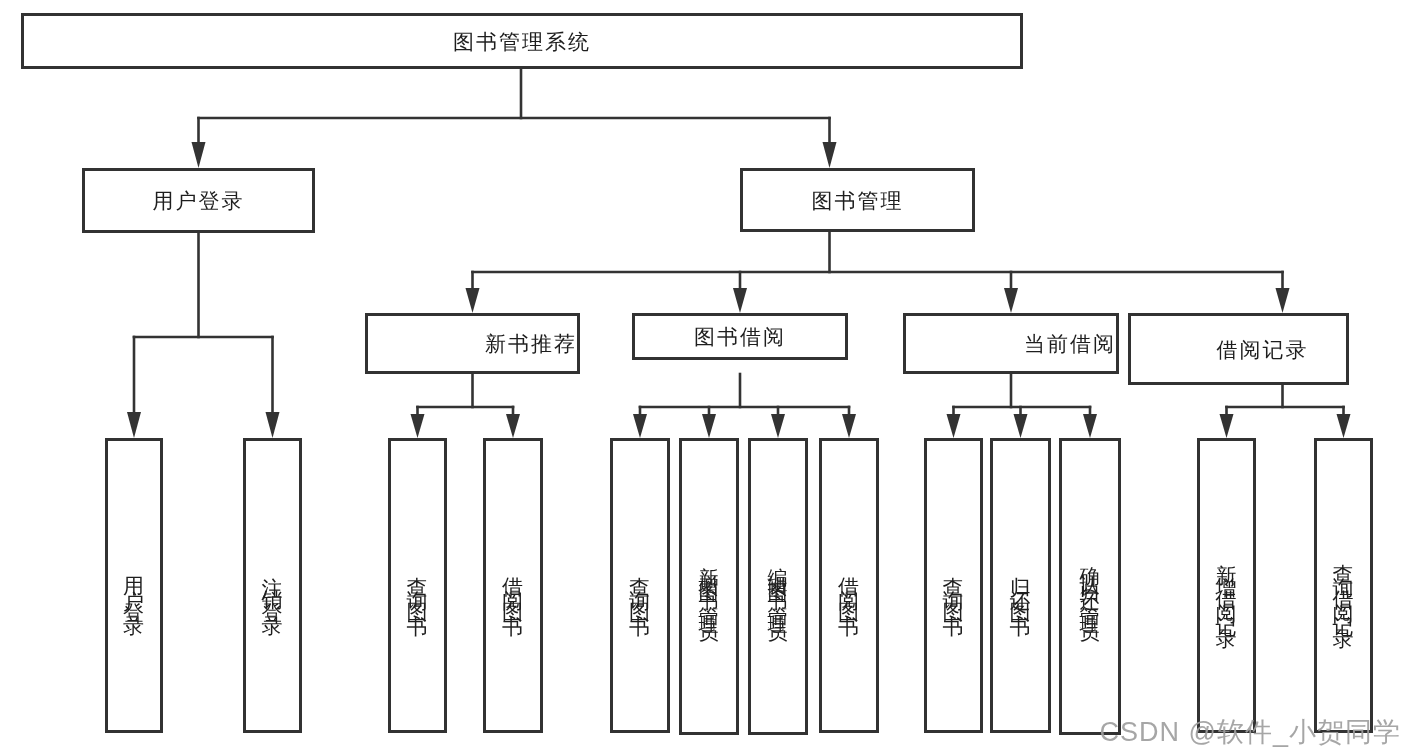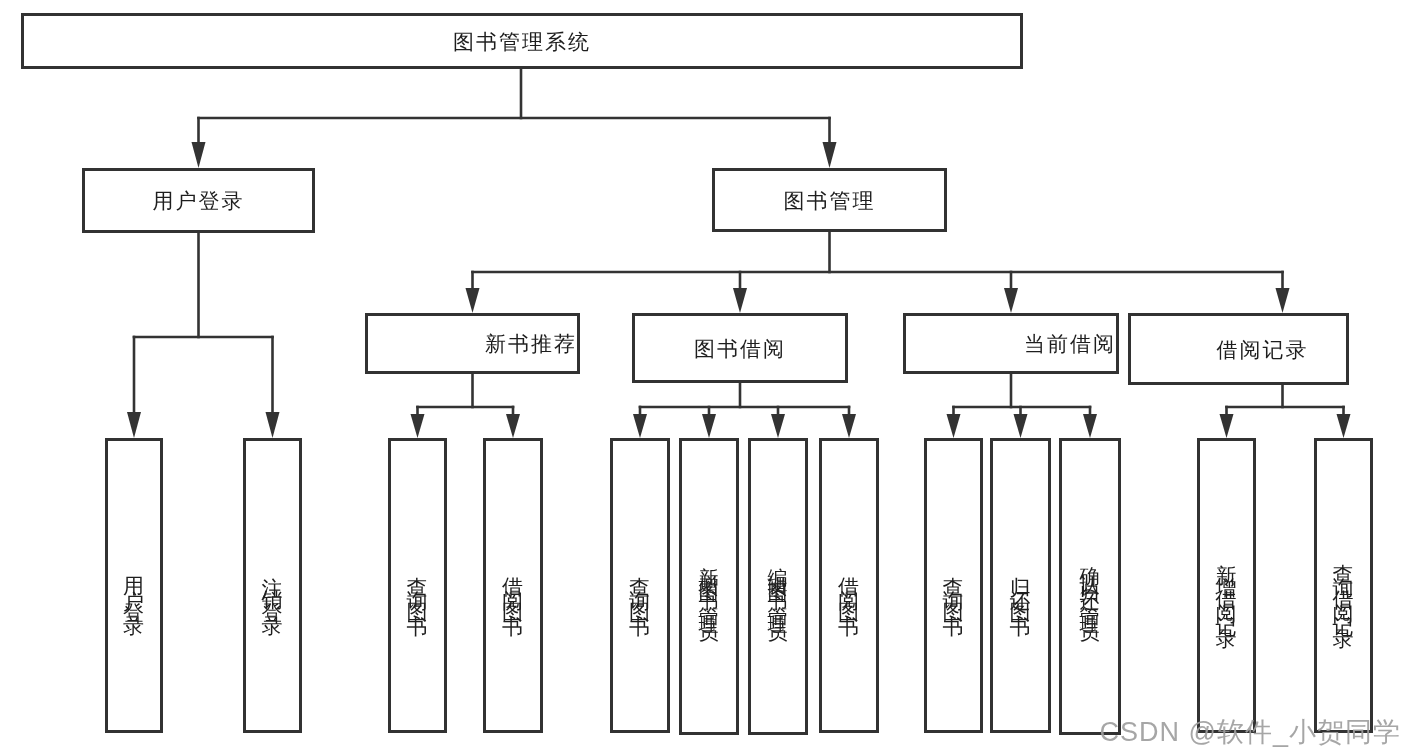--- a/index.html
+++ b/index.html
@@ -154,28 +154,28 @@
     </g>
   </svg>
 
   <div class="box" style="left:21px; top:13px; width:1002px; height:56px;">
     <span class="h-label">图书管理系统</span>
   </div>
 
   <div class="box" style="left:82px; top:168px; width:233px; height:65px;">
     <span class="h-label">用户登录</span>
   </div>
-  <div class="box" style="left:712px; top:168px; width:235px; height:64px;">
+  <div class="box" style="left:740px; top:168px; width:235px; height:64px;">
     <span class="h-label">图书管理</span>
   </div>
 
   <div class="box" style="left:365px; top:313px; width:215px; height:61px;justify-content:flex-end;">
     <span class="h-label">新书推荐</span>
   </div>
-  <div class="box" style="left:632px; top:313px; width:216px; height:70px;">
+  <div class="box" style="left:632px; top:313px; width:216px; height:47px;">
     <span class="h-label">图书借阅</span>
   </div>
   <div class="box" style="left:903px; top:313px; width:216px; height:61px;justify-content:flex-end;">
     <span class="h-label">当前借阅</span>
   </div>
   <div class="box" style="left:1128px; top:313px; width:221px; height:72px;padding-left:48px;">
     <span class="h-label">借阅记录</span>
   </div>
 
   <div class="box leaf" style="left:105px; top:438px; width:58px; height:295px;">

